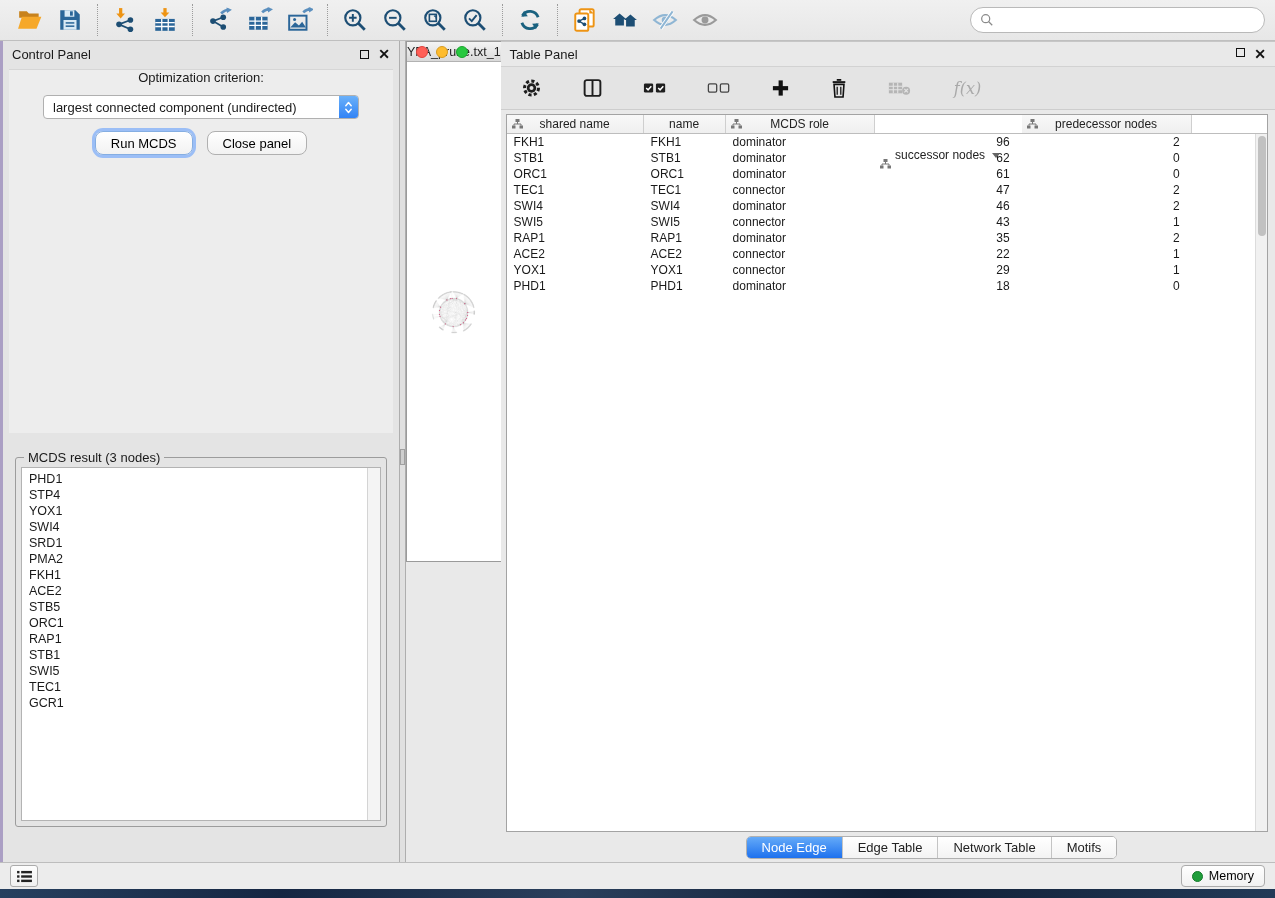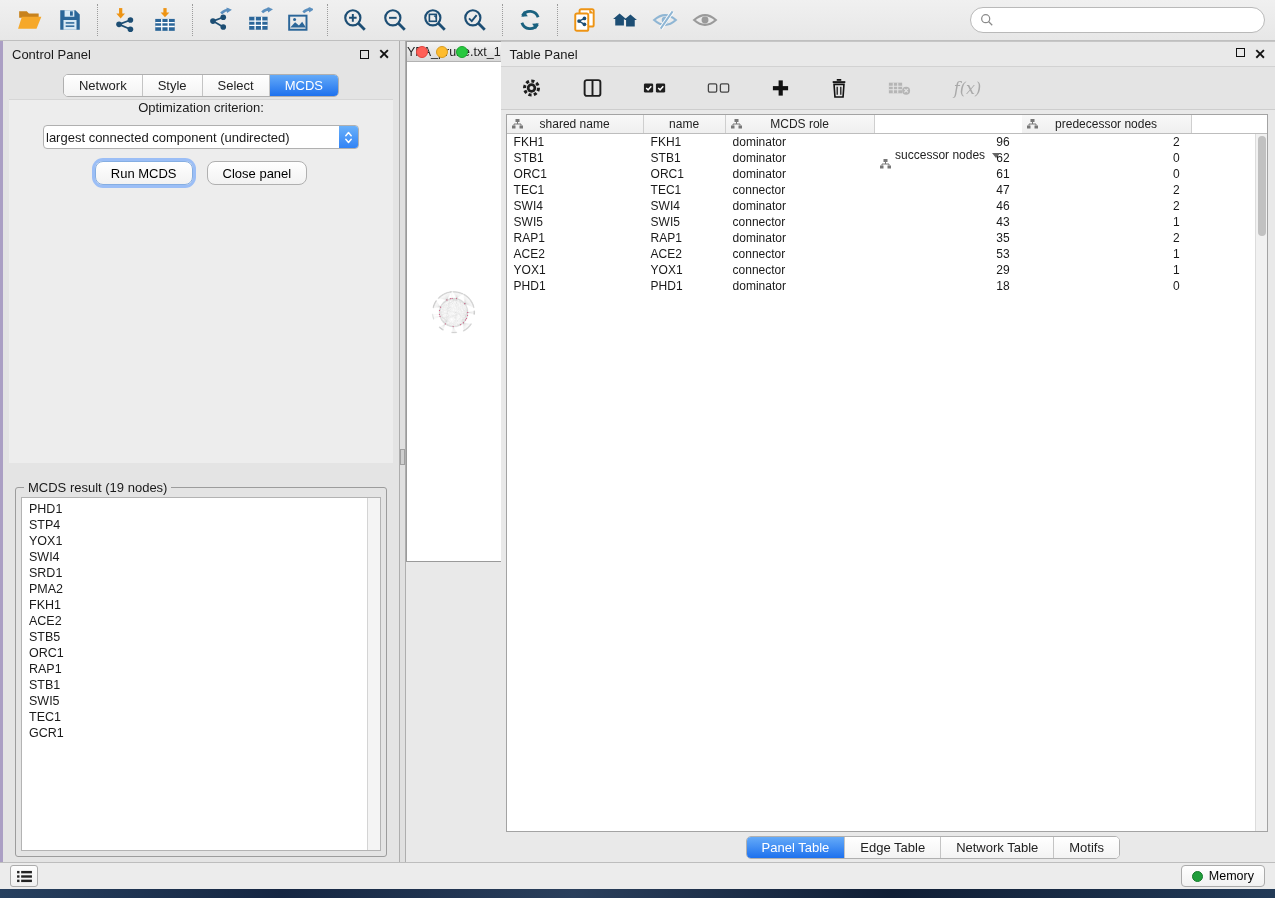--- a/index.html
+++ b/index.html
@@ -36,21 +36,21 @@
   .seg .seg-btn { padding:3px 15px; font-size:13px; background:linear-gradient(#ffffff,#f3f3f3);
                   border-right:1px solid #c4c4c4; color:#222; cursor:default; white-space:nowrap; }
   .seg .seg-btn:last-child { border-right:none; }
   .seg .seg-btn.active { background:linear-gradient(#64aaf8,#1e71ee); color:#fff; }
 
   .cp-content { margin:2px 6px 0 6px; height:364px; background:#ededed; border-top:1px solid #d6d6d6; }
   .opt-label { text-align:center; font-size:13px; }
   .select-row { margin:10px 34px 0 34px; }
   .mac-select { height:24px; background:#fff; border:1px solid #b0b0b0; border-radius:4px; display:flex;
                 align-items:center; overflow:hidden; cursor:default; }
-  .mac-select .val { flex:1; font-size:13px; padding-left:2px; white-space:nowrap; }
+  .mac-select .val { flex:1; font-size:13px; padding-left:9px; white-space:nowrap; }
   .mac-select .stepper { width:19px; height:24px; background:linear-gradient(#6db3fa,#2f81f5);
                          display:flex; align-items:center; justify-content:center; }
   .btn-row { display:flex; justify-content:center; gap:14px; margin-top:12px; }
   .mac-btn { height:24px; padding:0 15px; background:linear-gradient(#ffffff,#f2f2f2); border:1px solid #b0b0b0;
              border-radius:8px; font-size:13px; font-family:"Liberation Sans",sans-serif; cursor:default; }
   .mac-btn.focused { box-shadow:0 0 0 3px rgba(110,165,250,.65); border-color:#85aee2; }
 
   .group-box { position:relative; margin:24px 12px 0 12px; height:370px; border:1px solid #9c9c9c;
                border-radius:3px; }
   .group-box .legend { position:absolute; top:-8px; left:8px; background:#e4e4e4; padding:0 4px; font-size:13px; }
@@ -266,49 +266,41 @@
 <div class="main">
   <div class="left-strip"></div>
 
   <div class="control-panel">
     <div class="panel-head">
       <span class="ttl">Control Panel</span>
       <span class="win-btns">
         <span class="wb float"></span>
         <span class="wb close">✕</span>
       </span>
-    </div>
-    <div class="seg-row">
-      <span class="seg" id="cp-tabs">
-          <span class="seg-btn">Network</span>
-          <span class="seg-btn">Style</span>
-          <span class="seg-btn">Select</span>
-          <span class="seg-btn active">MCDS</span>
-        </span>
     </div>
     <div class="cp-content">
       <div class="opt-label">Optimization criterion:</div>
       <div class="select-row">
         <div class="mac-select">
           <span class="val">largest connected component (undirected)</span>
           <span class="stepper">
             <svg viewBox="0 0 10 16" width="9" height="15">
               <path d="M2 6 L5 2.5 L8 6" fill="none" stroke="#fff" stroke-width="1.6" stroke-linecap="round" stroke-linejoin="round"></path>
               <path d="M2 10 L5 13.5 L8 10" fill="none" stroke="#fff" stroke-width="1.6" stroke-linecap="round" stroke-linejoin="round"></path>
             </svg>
           </span>
         </div>
       </div>
       <div class="btn-row">
         <button class="mac-btn focused">Run MCDS</button>
         <button class="mac-btn">Close panel</button>
       </div>
     </div>
     <div class="group-box">
-      <span class="legend">MCDS result (19 nodes)</span>
+      <span class="legend">MCDS result (3 nodes)</span>
       <div class="result-list">
         <div class="result-items" id="result-items">
             <div>PHD1</div>
             <div>STP4</div>
             <div>YOX1</div>
             <div>SWI4</div>
             <div>SRD1</div>
             <div>PMA2</div>
             <div>FKH1</div>
             <div>ACE2</div>
@@ -1222,21 +1214,21 @@
               <div class="td txt" style="width: 137px;">RAP1</div>
               <div class="td txt" style="width: 82px;">RAP1</div>
               <div class="td txt" style="width: 149px;">dominator</div>
               <div class="td num" style="width: 147px;">35</div>
               <div class="td num" style="width: 170px;">2</div>
             </div>
             <div class="tr">
               <div class="td txt" style="width: 137px;">ACE2</div>
               <div class="td txt" style="width: 82px;">ACE2</div>
               <div class="td txt" style="width: 149px;">connector</div>
-              <div class="td num" style="width: 147px;">53</div>
+              <div class="td num" style="width: 147px;">22</div>
               <div class="td num" style="width: 170px;">1</div>
             </div>
             <div class="tr">
               <div class="td txt" style="width: 137px;">YOX1</div>
               <div class="td txt" style="width: 82px;">YOX1</div>
               <div class="td txt" style="width: 149px;">connector</div>
               <div class="td num" style="width: 147px;">29</div>
               <div class="td num" style="width: 170px;">1</div>
             </div>
             <div class="tr">
@@ -1246,21 +1238,21 @@
               <div class="td num" style="width: 147px;">18</div>
               <div class="td num" style="width: 170px;">0</div>
             </div>
           </div>
         <div class="tbl-scroll">
             <span class="thumb"></span>
           </div>
       </div>
       <div class="tp-tabs">
         <span class="seg" id="tp-tabs-seg">
-            <span class="seg-btn active">Panel Table</span>
+            <span class="seg-btn active">Node Edge</span>
             <span class="seg-btn">Edge Table</span>
             <span class="seg-btn">Network Table</span>
             <span class="seg-btn">Motifs</span>
           </span>
       </div>
     </div>
   </div>
 </div>
 
 <div class="status-bar">

